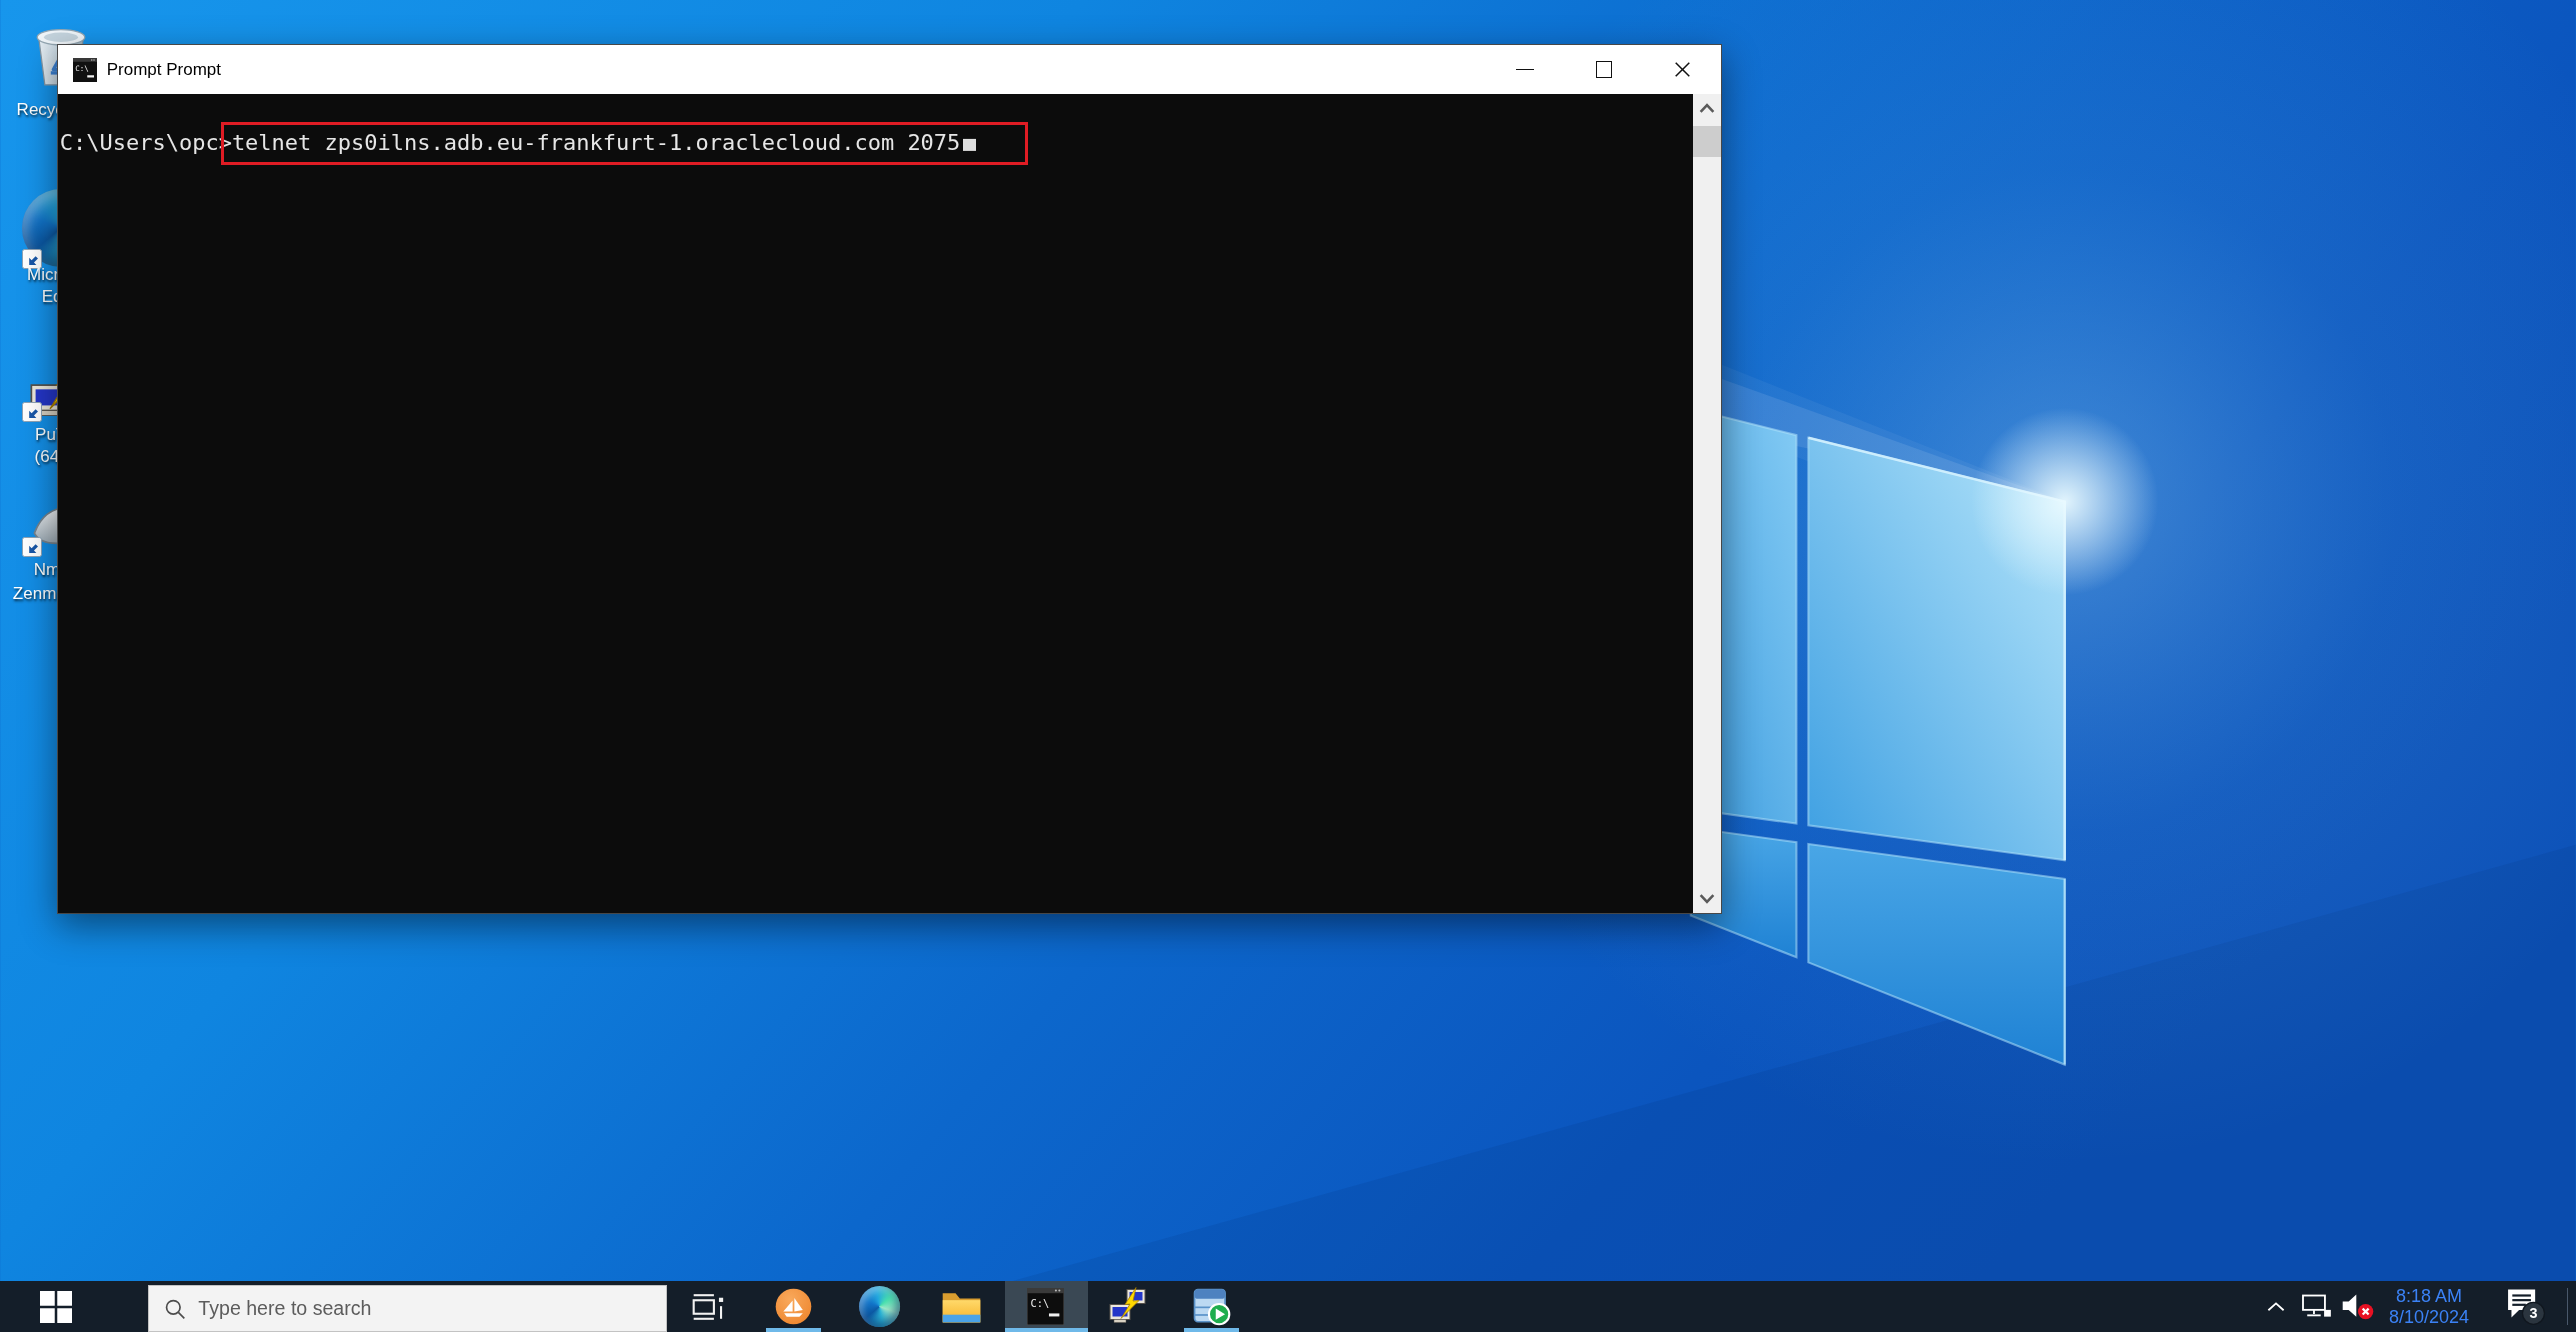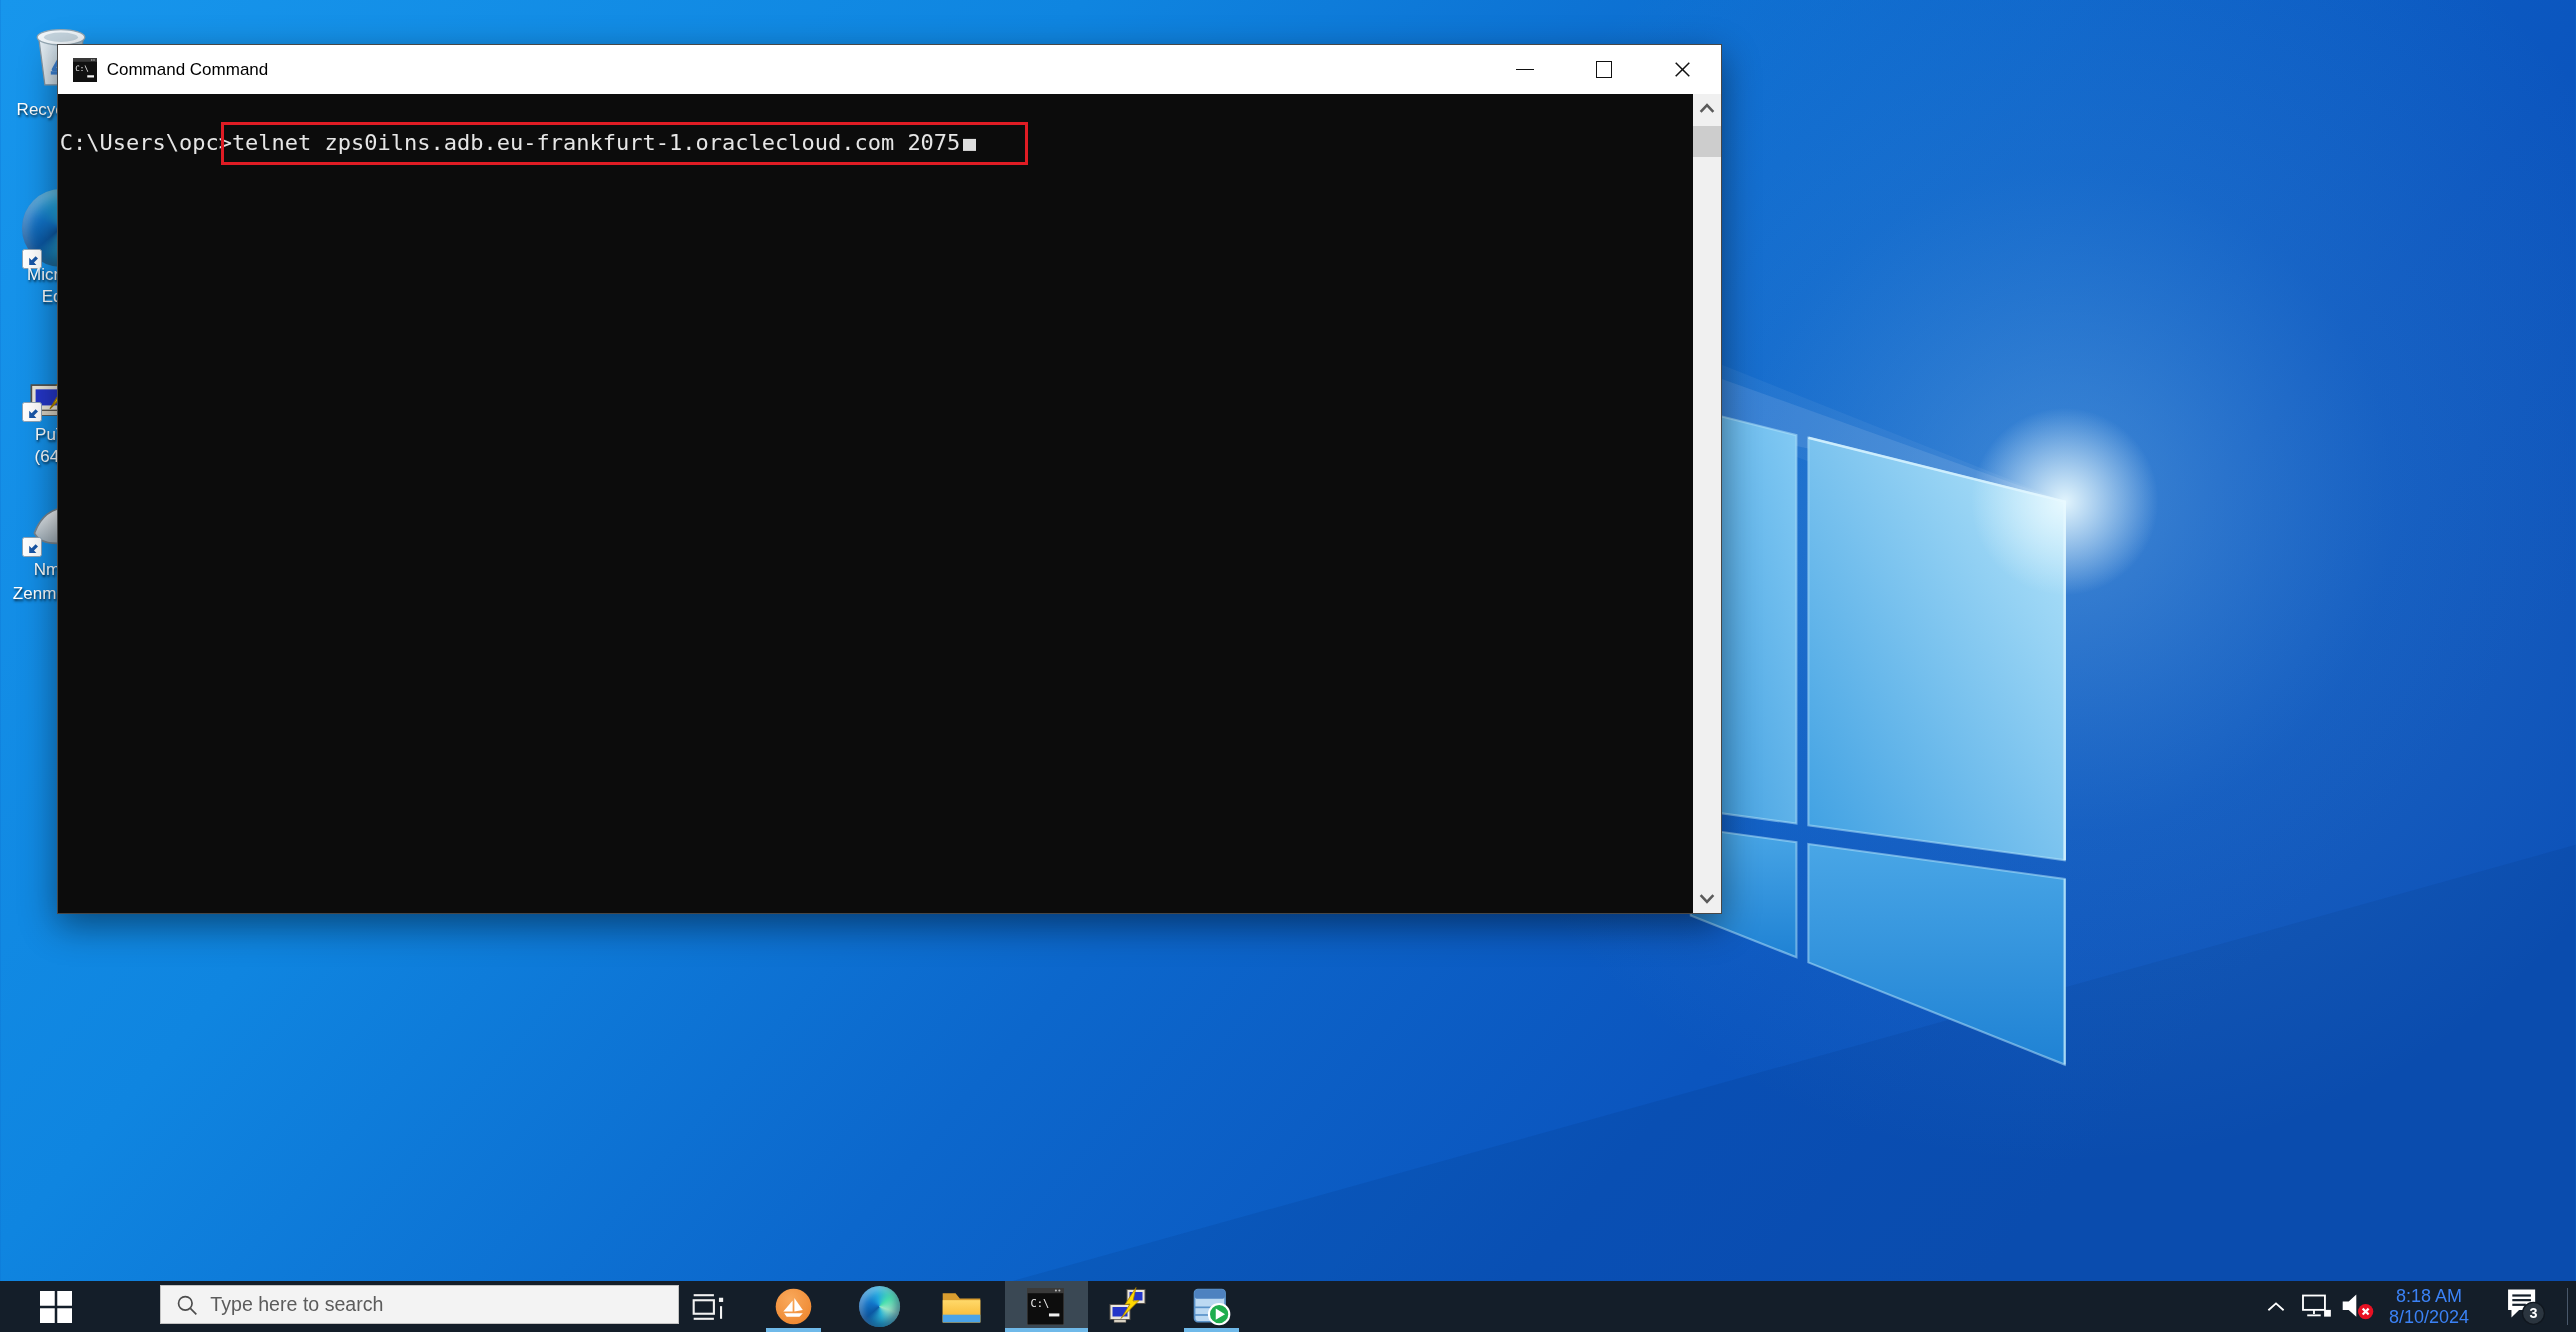--- a/index.html
+++ b/index.html
@@ -23,22 +23,22 @@
   #console{position:absolute;left:0;top:49px;width:1636px;bottom:0;background:#0c0c0c;overflow:hidden;}
   #console .line{padding:34px 0 0 1.7px;font-family:"DejaVu Sans Mono",monospace;font-size:22px;
     line-height:29px;color:#e6e6e6;white-space:pre;}
   #cursor{display:inline-block;width:12.8px;height:12px;background:#e0e0e0;margin-left:2.6px;transform:translateY(0.9px);}
   #redbox{position:absolute;left:163px;top:28px;width:807px;height:43px;border:3.4px solid #e01c24;box-sizing:border-box;}
   #scrollbar{position:absolute;right:0;top:49px;width:28px;bottom:0;background:#f0f0f0;}
   #scroll-thumb{position:absolute;left:0;top:32px;width:28px;height:31px;background:#cdcdcd;}
 
   
   #taskbar{position:absolute;left:0;top:1281px;width:2576px;height:51px;background:#141e29;z-index:10;}
-  #search-box{position:absolute;left:148px;top:4.3px;width:519px;height:39px;background:#f3f3f3;
-    border:0.9px solid #c3c3c3;box-sizing:border-box;display:flex;align-items:center;margin-left:12px;}
+  #search-box{position:absolute;left:148px;top:4.3px;width:519px;height:47px;background:#f3f3f3;
+    border:0.9px solid #c3c3c3;box-sizing:border-box;display:flex;align-items:center;}
   #search-box .ph{font-size:19.6px;color:#5c5c5c;margin-left:12px;}
   .tb-btn{position:absolute;top:0;height:51px;display:flex;align-items:center;justify-content:center;}
   .underline{position:absolute;top:47px;height:4.3px;background:#6fb9e9;z-index:11;}
   #cmd-task-bg{position:absolute;left:1005px;top:0;width:83px;height:51px;background:#3a4854;}
   .tray-text{color:#3b82f6;font-size:18px;line-height:20.4px;text-align:center;}
   .circle{border-radius:50%;}
 </style>
 </head>
 <body>
 
@@ -160,21 +160,21 @@
   <div id="cmd-window">
     <div id="titlebar">
       <svg width="24" height="24" viewBox="0 0 32 32" style="margin-left:14.5px;">
         <rect x="0" y="0" width="32" height="32" fill="#101010"></rect>
         <rect x="0" y="0" width="32" height="5" fill="#383838"></rect>
         <circle cx="25" cy="2.5" r="1" fill="#bbb"></circle>
           <circle cx="28" cy="2.5" r="1" fill="#bbb"></circle>
         <text x="3" y="17" font-family="DejaVu Sans Mono, monospace" font-size="10" fill="#f0f0f0">C:\</text>
         <rect x="19" y="23" width="9" height="3" fill="#f0f0f0"></rect>
       </svg>
-      <span class="title">Command Command</span>
+      <span class="title">Prompt Prompt</span>
       <div class="winbtn" style="right:157px;">
         <div style="width:18px;height:1.7px;background:#111;"></div>
       </div>
       <div class="winbtn" style="right:78px;">
         <div style="width:14.5px;height:14.5px;border:1.7px solid #111;"></div>
       </div>
       <div class="winbtn" style="right:0;">
         <svg width="17" height="17" viewBox="0 0 20 20">
           <line x1="2" y1="2" x2="18" y2="18" stroke="#111" stroke-width="1.8"></line>
           <line x1="18" y1="2" x2="2" y2="18" stroke="#111" stroke-width="1.8"></line>

